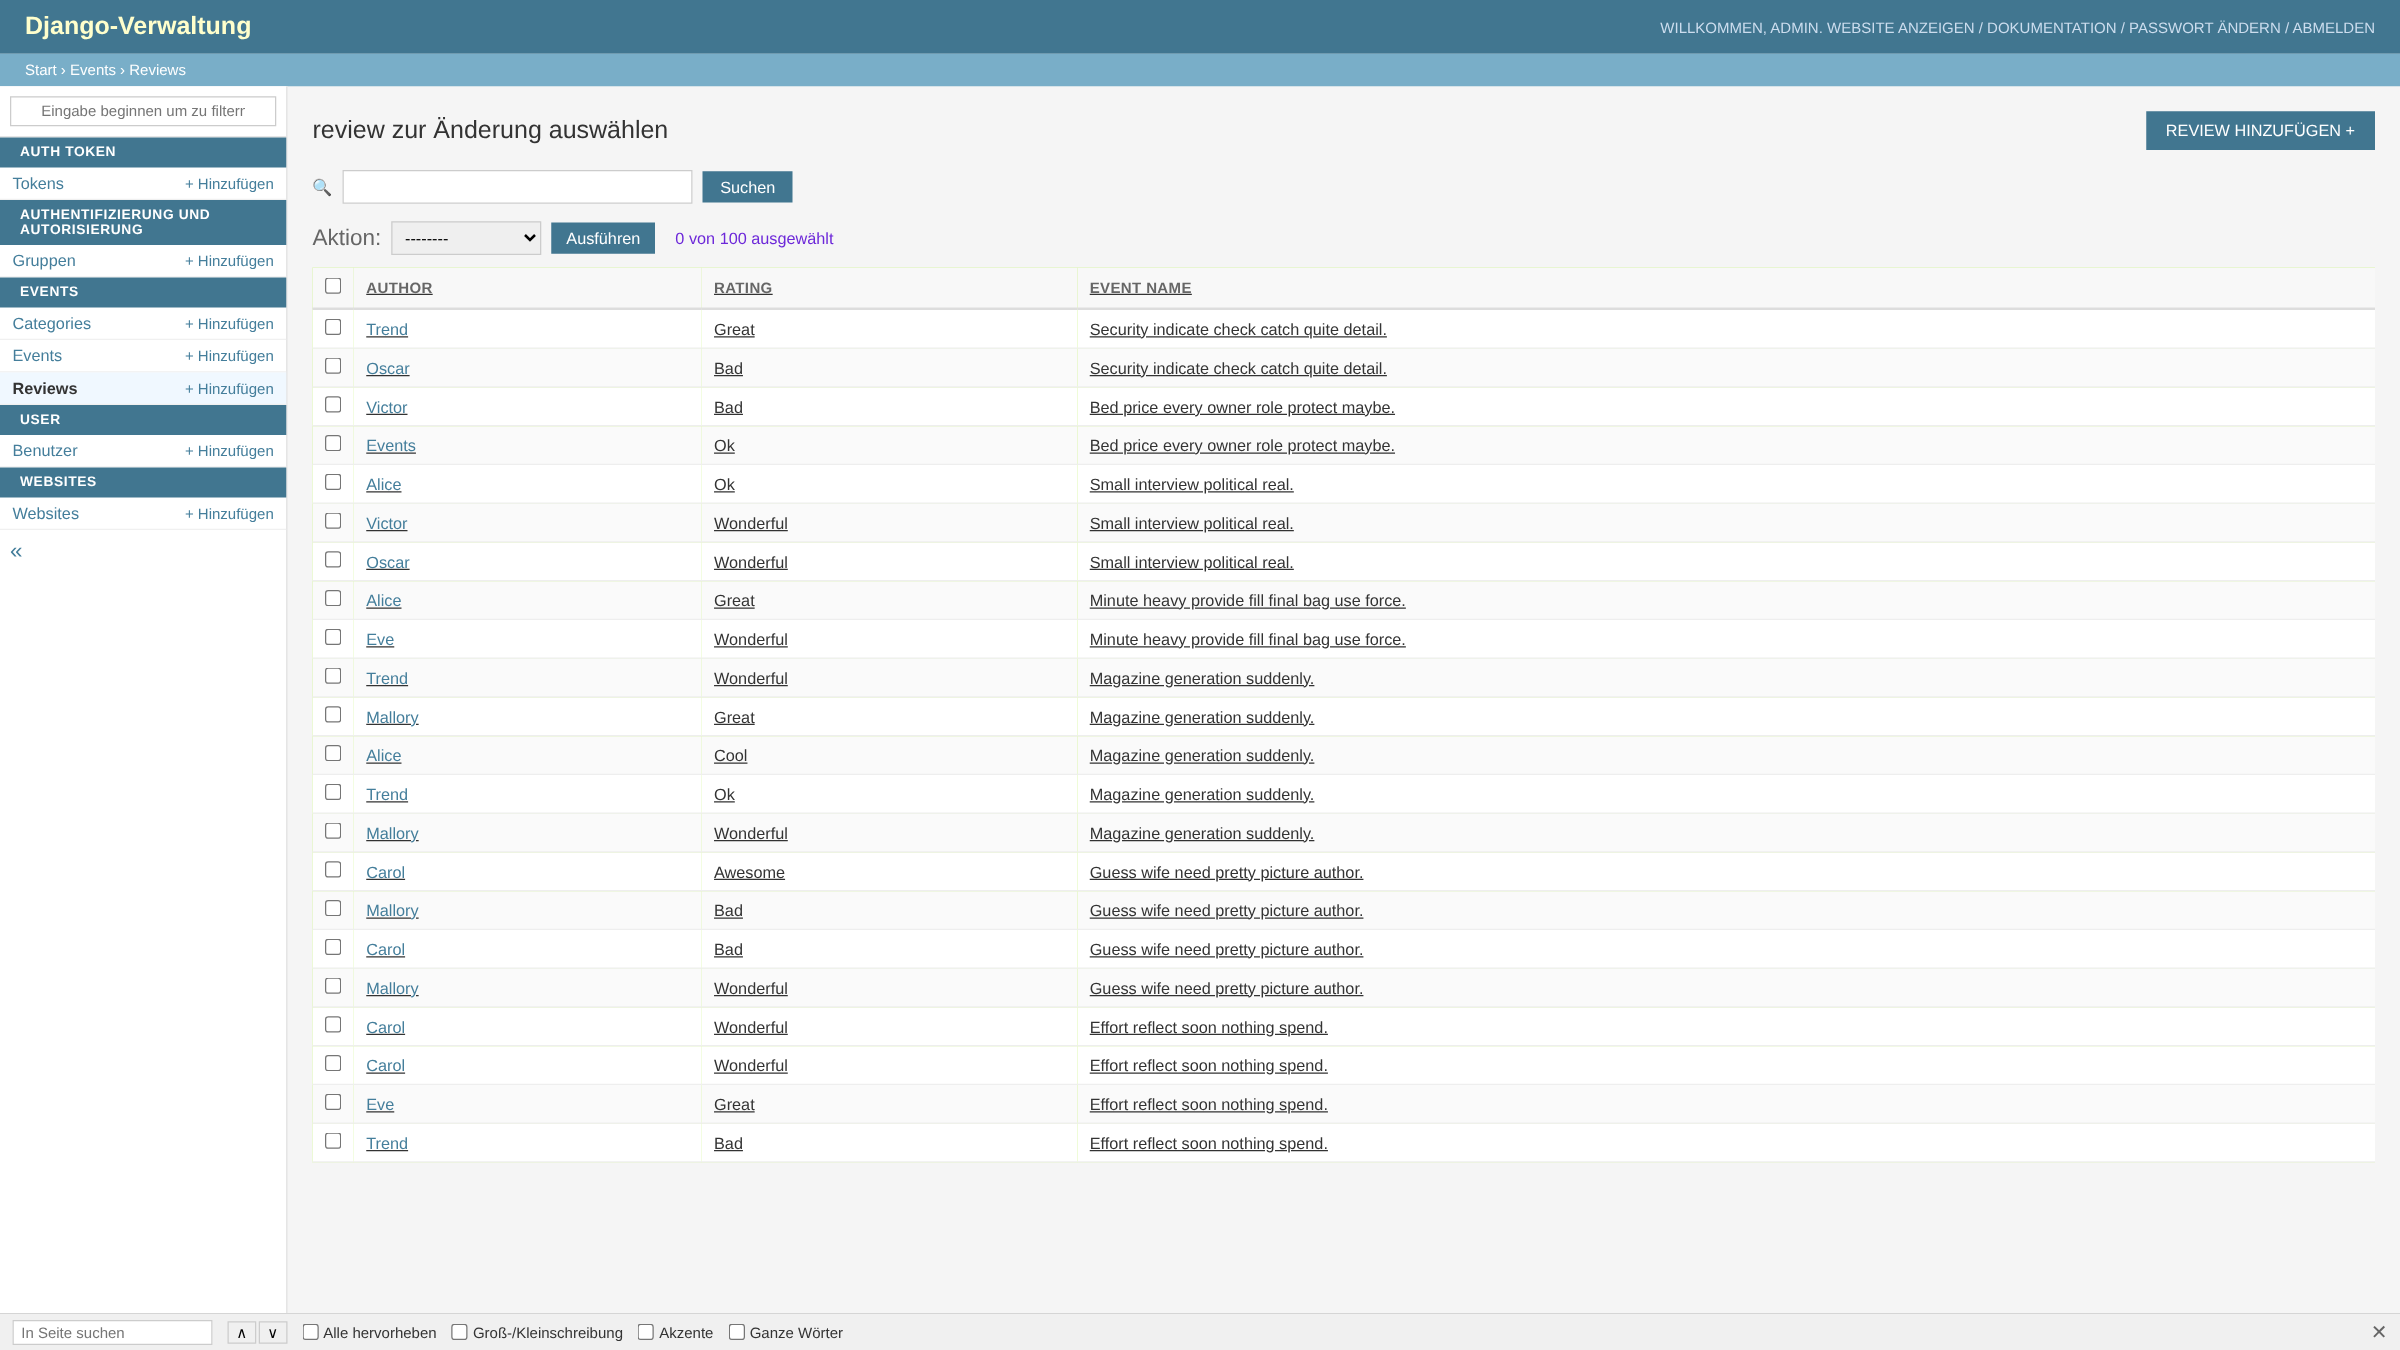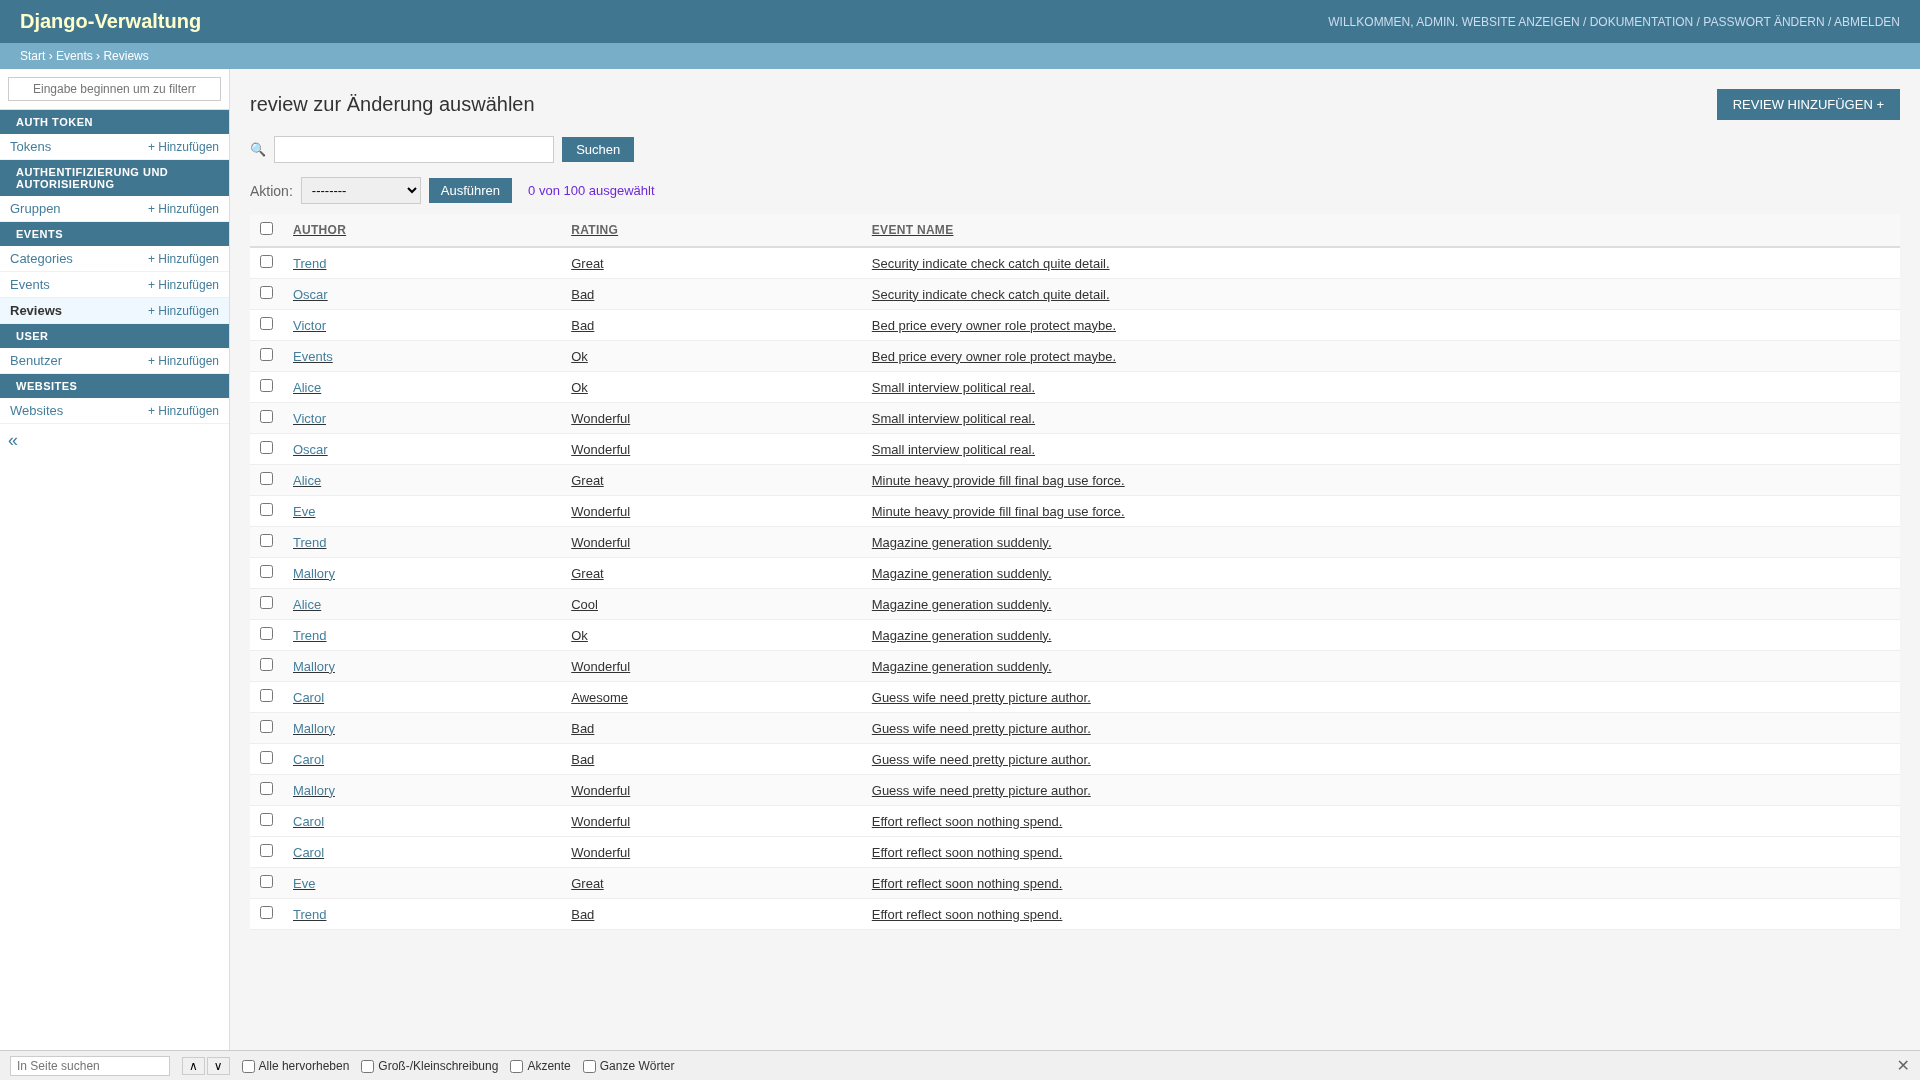--- a/index.html
+++ b/index.html
@@ -37,39 +37,39 @@
     #content-title { font-size: 20px; font-weight: 300; color: #333; }
     .add-btn { background: #417690; color: #fff; border: none; padding: 8px 16px; cursor: pointer; font-size: 13px; text-decoration: none; display: inline-flex; align-items: center; gap: 4px; }
 
     
     .search-bar { display: flex; align-items: center; gap: 8px; margin-bottom: 14px; }
     .search-bar input { padding: 5px 8px; border: 1px solid #ccc; font-size: 13px; width: 280px; }
     .search-bar button { background: #417690; color: #fff; border: none; padding: 5px 14px; cursor: pointer; font-size: 13px; }
 
     
     .actions-bar { display: flex; align-items: center; gap: 8px; margin-bottom: 10px; }
-    .actions-bar label { color: #666; font-size: 14px; }
+    .actions-bar label { color: #666; font-size: 18px; }
     .actions-bar select { padding: 4px 6px; border: 1px solid #ccc; font-size: 13px; min-width: 120px; }
     .actions-bar button { background: #417690; color: #fff; border: none; padding: 5px 12px; cursor: pointer; font-size: 13px; }
 
     
     .results-table { width: 100%; border-collapse: collapse; background: #bef264; text-decoration: underline; }
     .results-table th { background: #f8f8f8; border-bottom: 2px solid #ddd; padding: 8px 10px; text-align: left; font-size: 12px; font-weight: bold; color: #666; text-transform: uppercase; letter-spacing: 0.3px; }
     .results-table td { padding: 7px 10px; border-bottom: 1px solid #eee; font-size: 13px; }
     .results-table td a { color: #447e9b; text-decoration: none; }
     .results-table input[type="checkbox"] { cursor: pointer; }
     .results-table th input[type="checkbox"] { cursor: pointer; }
     .col-checkbox { width: 30px; }
 
     
     #bottom-bar { background: #f0f0f0; border-top: 1px solid #ccc; padding: 4px 10px; display: flex; align-items: center; gap: 12px; position: fixed; bottom: 0; left: 0; right: 0; height: 30px; }
     #bottom-bar input[type="text"] { padding: 2px 6px; border: 1px solid #ccc; font-size: 12px; width: 180px; }
     .bottom-nav { display: flex; gap: 2px; }
     .bottom-nav button { background: none; border: 1px solid #ccc; padding: 1px 6px; cursor: pointer; font-size: 12px; }
-    .bottom-check { display: flex; align-items: flex-end; gap: 4px; font-size: 12px; color: #333; }
+    .bottom-check { display: flex; align-items: flex-start; gap: 4px; font-size: 12px; color: #333; }
     .bottom-check input[type="checkbox"] { cursor: pointer; }
     .close-btn { margin-left: auto; background: none; border: none; cursor: pointer; font-size: 16px; color: #666; }
   </style>
 </head>
 <body>
 
 <div id="header">
   <h1>Django-Verwaltung</h1>
   <div id="header-info">
     <span>WILLKOMMEN, ADMIN.</span>

